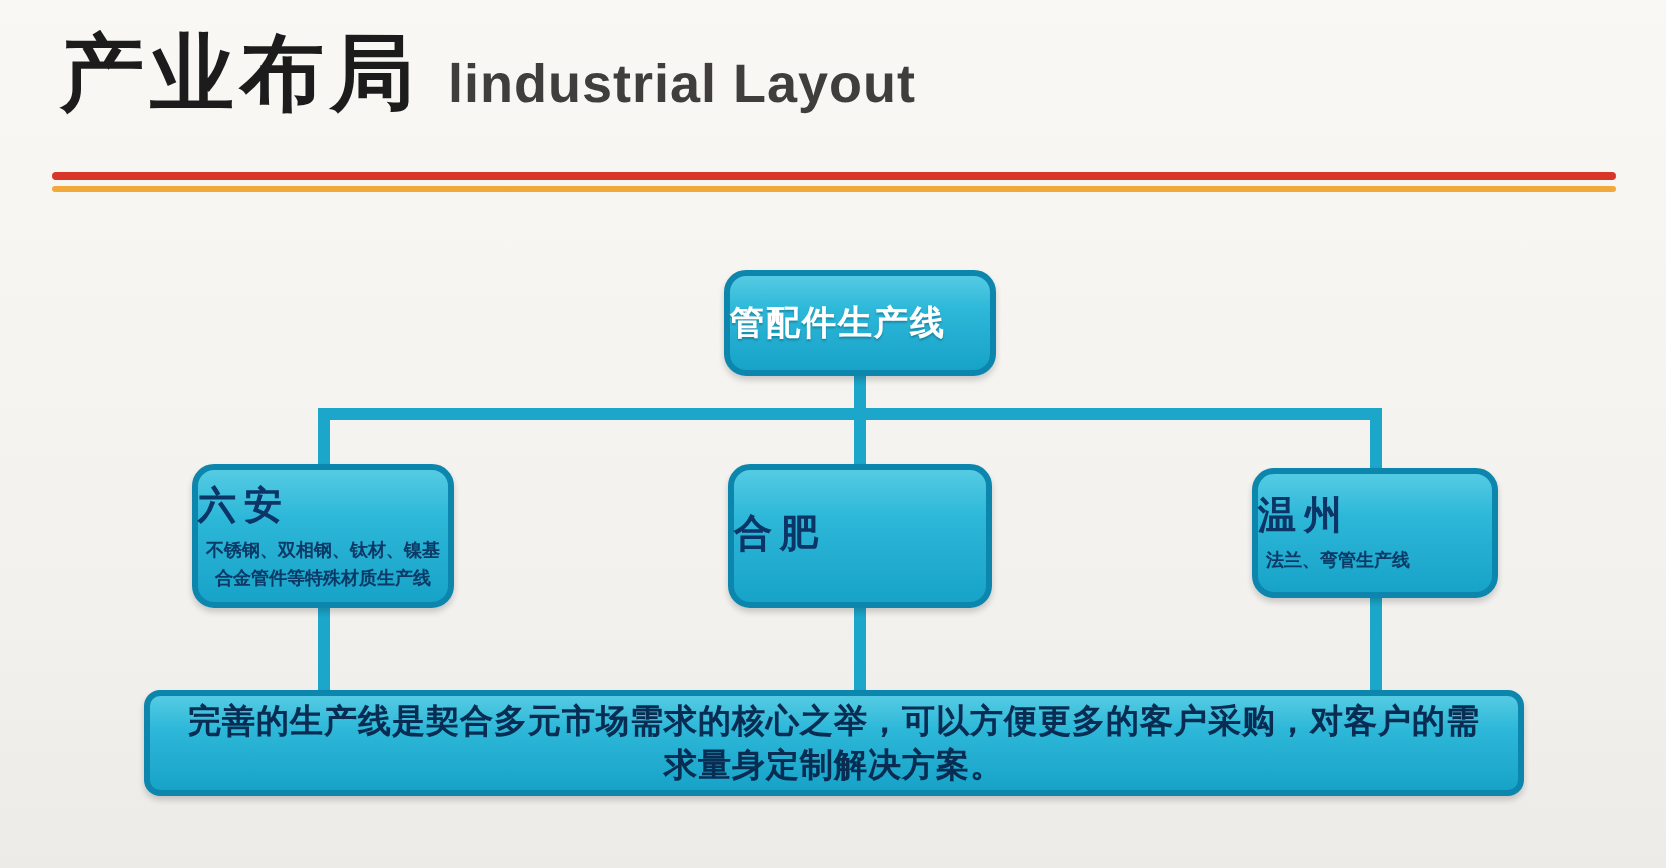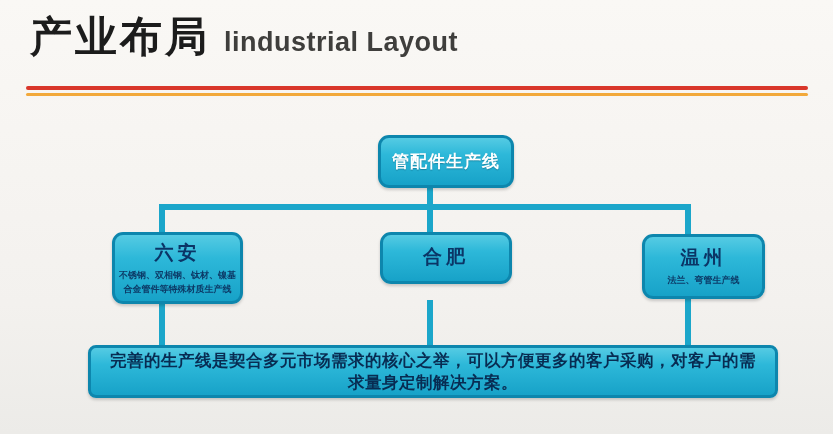--- a/index.html
+++ b/index.html
@@ -34,24 +34,23 @@
   .conn{position:absolute;background:#1ba6ca;}
 
   
   .node{
     position:absolute;
     background:linear-gradient(180deg,#55cbe3 0%,#2db8d9 35%,#17a2c8 100%);
     border:3px solid #0d86ad;
     border-radius:11px;
     box-sizing:border-box;
     display:flex;flex-direction:column;
-    align-items:center;justify-content:center;
+    align-items:flex-start;justify-content:center;
     box-shadow:0 2px 3px rgba(0,0,0,0.18);
     text-align:center;
-    margin-left:16px;
   }
   .root-label{
     color:#ffffff;font-size:17px;font-weight:bold;letter-spacing:1px;
     text-shadow:0 1px 1px rgba(0,60,80,0.35);
   }
   .city-label{
     color:#0b3566;font-size:19px;font-weight:bold;letter-spacing:4px;
     margin-bottom:3px;
   }
   .city-desc{
@@ -86,21 +85,21 @@
   <div class="node" style="left:362px;top:135px;width:136px;height:53px;">
     <span class="root-label">管配件生产线</span>
   </div>
 
   <div class="node" style="left:96px;top:232px;width:131px;height:72px;">
     <span class="city-label">六安</span>
     <span class="city-desc">不锈钢、双相钢、钛材、镍基
 合金管件等特殊材质生产线</span>
   </div>
 
-  <div class="node" style="left:364px;top:232px;width:132px;height:52px;">
+  <div class="node" style="left:364px;top:232px;width:132px;height:72px;">
     <span class="city-label">合肥</span>
   </div>
 
   <div class="node" style="left:626px;top:234px;width:123px;height:65px;">
     <span class="city-label">温州</span>
     <span class="city-desc">法兰、弯管生产线</span>
   </div>
 
   <div class="node" style="left:72px;top:345px;width:690px;height:53px;border-radius:8px;">
     <span class="footer-label">完善的生产线是契合多元市场需求的核心之举，可以方便更多的客户采购，对客户的需求量身定制解决方案。</span>

